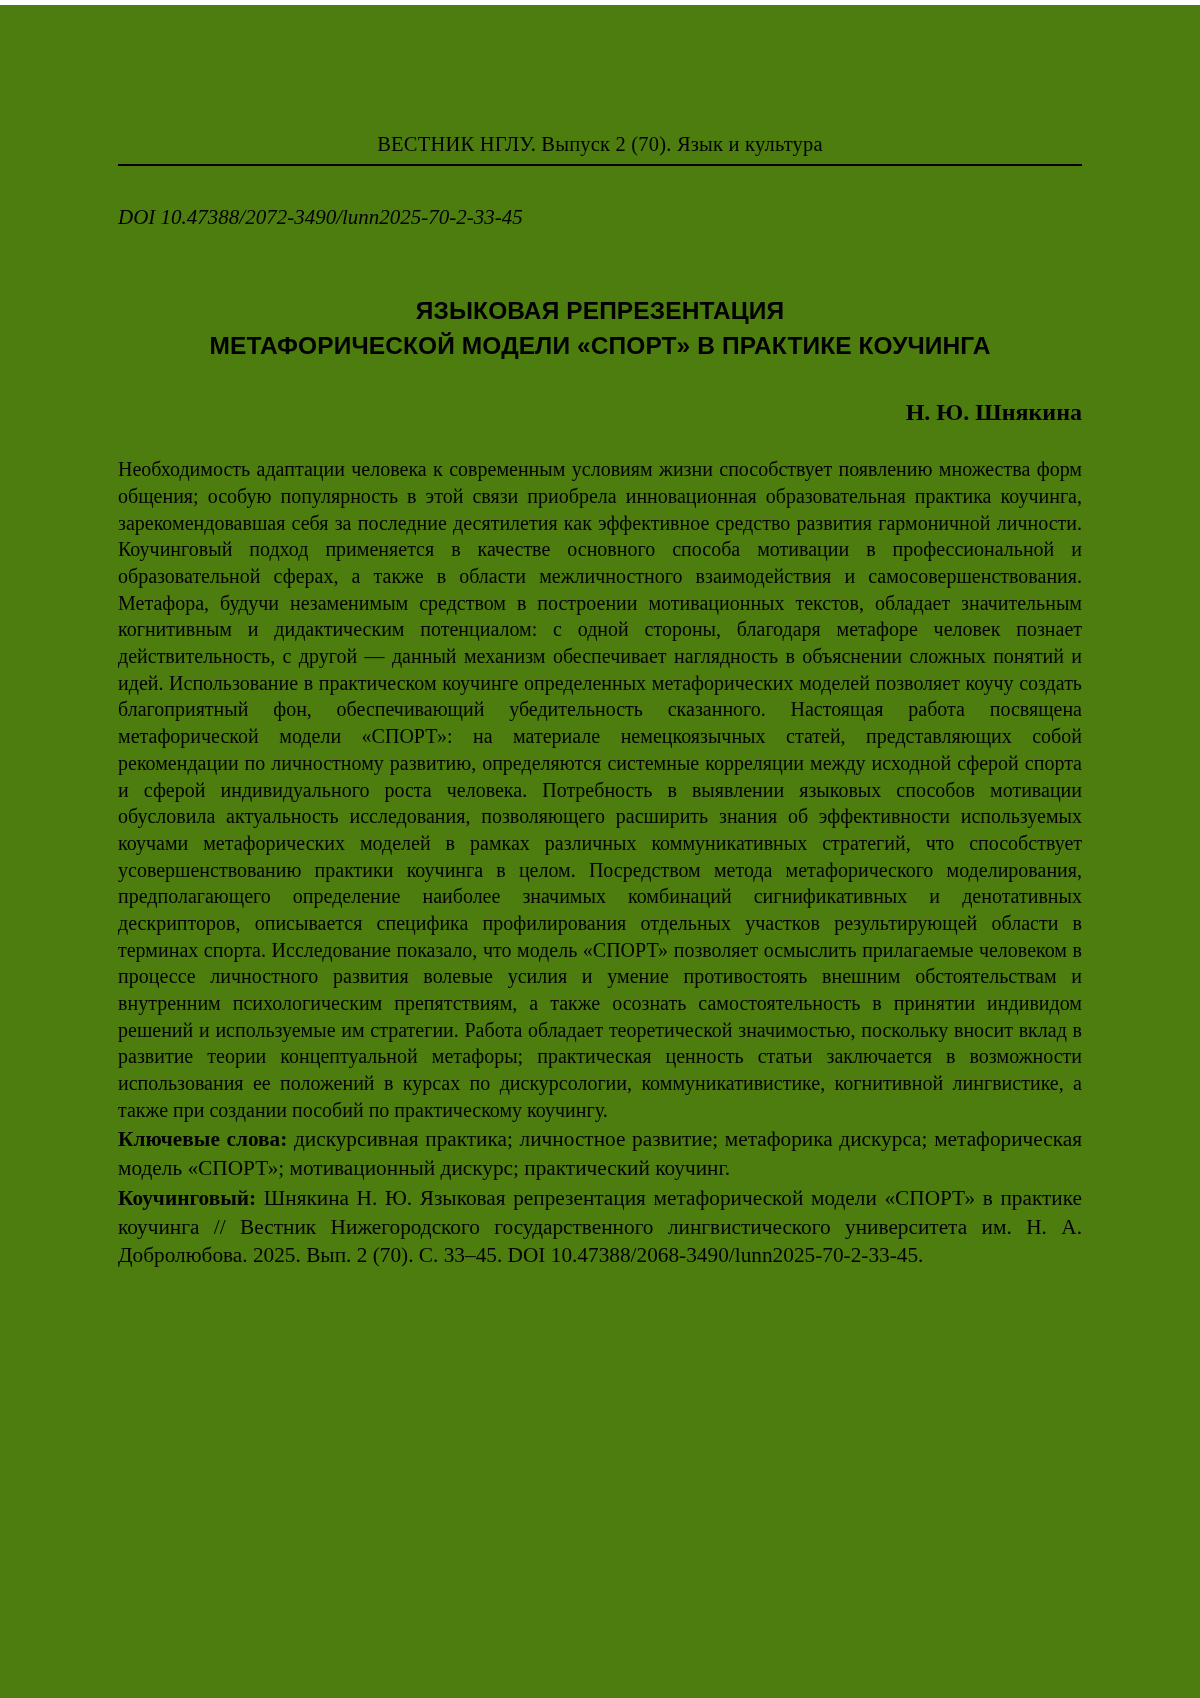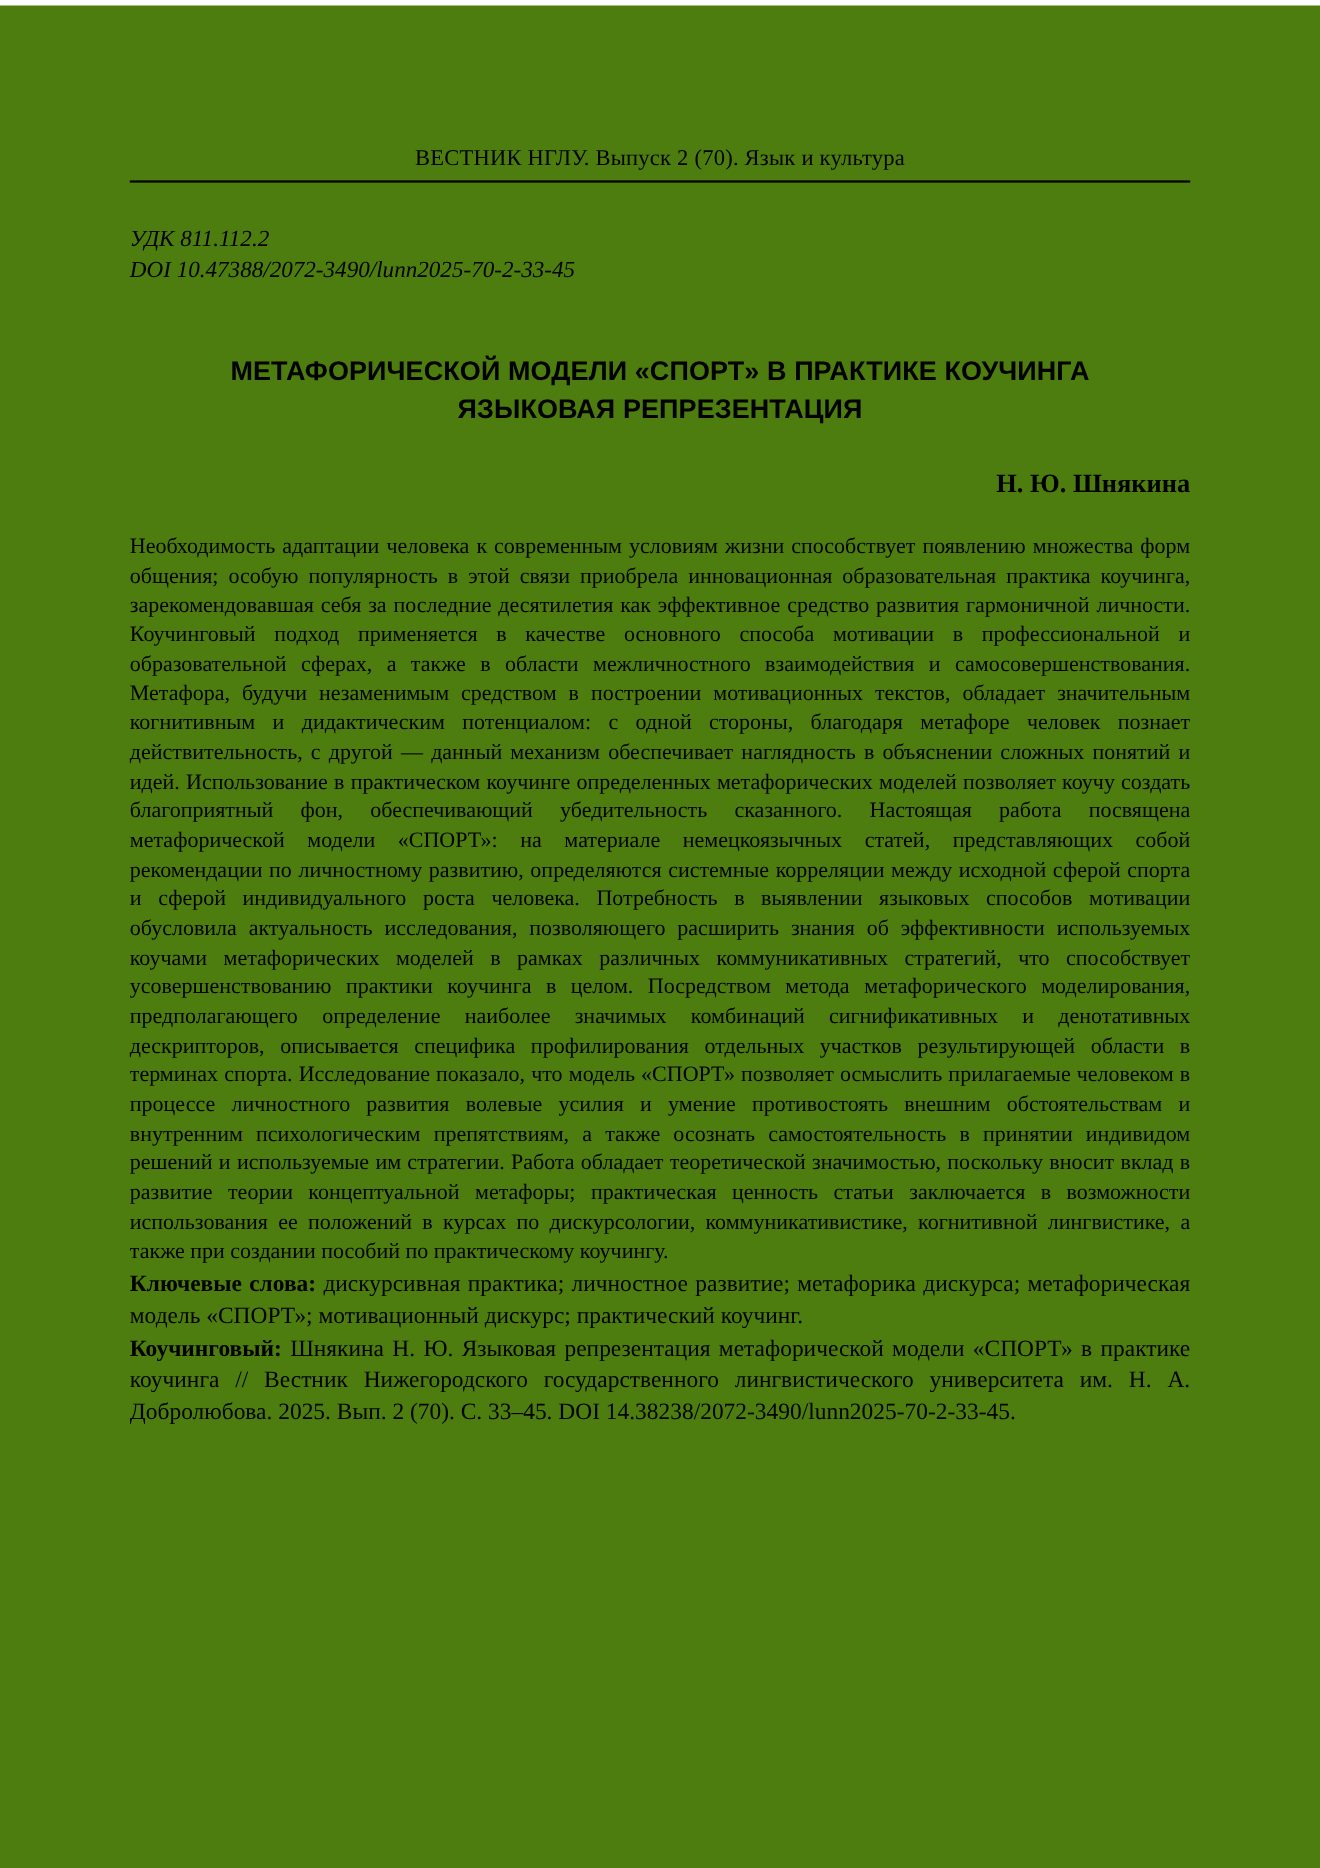--- a/index.html
+++ b/index.html
@@ -95,38 +95,37 @@
 <body>
 
 <div class="page">
 
   <div class="content">
 
     <div class="running-head">ВЕСТНИК НГЛУ. Выпуск 2 (70). Язык и культура</div>
     <hr class="rule">
 
     <div class="udc-block">
-      <div>УДК 811.112.2</div>
       <div>DOI 10.47388/2072-3490/lunn2025-70-2-33-45</div>
     </div>
 
     <div class="title">
+      <div>ЯЗЫКОВАЯ РЕПРЕЗЕНТАЦИЯ</div>
       <div>МЕТАФОРИЧЕСКОЙ МОДЕЛИ «СПОРТ» В ПРАКТИКЕ КОУЧИНГА</div>
-      <div>ЯЗЫКОВАЯ РЕПРЕЗЕНТАЦИЯ</div>
     </div>
 
     <div class="author">Н. Ю. Шнякина</div>
 
 
     <div class="abstract">Необходимость адаптации человека к современным условиям жизни способствует появлению множества форм общения; особую популярность в этой связи приобрела инновационная образовательная практика коучинга, зарекомендовавшая себя за последние десятилетия как эффективное средство развития гармоничной личности. Коучинговый подход применяется в качестве основного способа мотивации в профессиональной и образовательной сферах, а также в области межличностного взаимодействия и самосовершенствования. Метафора, будучи незаменимым средством в построении мотивационных текстов, обладает значительным когнитивным и дидактическим потенциалом: с одной стороны, благодаря метафоре человек познает действительность, с другой — данный механизм обеспечивает наглядность в объяснении сложных понятий и идей. Использование в практическом коучинге определенных метафорических моделей позволяет коучу создать благоприятный фон, обеспечивающий убедительность сказанного. Настоящая работа посвящена метафорической модели «СПОРТ»: на материале немецкоязычных статей, представляющих собой рекомендации по личностному развитию, определяются системные корреляции между исходной сферой спорта и сферой индивидуального роста человека. Потребность в выявлении языковых способов мотивации обусловила актуальность исследования, позволяющего расширить знания об эффективности используемых коучами метафорических моделей в рамках различных коммуникативных стратегий, что способствует усовершенствованию практики коучинга в целом. Посредством метода метафорического моделирования, предполагающего определение наиболее значимых комбинаций сигнификативных и денотативных дескрипторов, описывается специфика профилирования отдельных участков результирующей области в терминах спорта. Исследование показало, что модель «СПОРТ» позволяет осмыслить прилагаемые человеком в процессе личностного развития волевые усилия и умение противостоять внешним обстоятельствам и внутренним психологическим препятствиям, а также осознать самостоятельность в принятии индивидом решений и используемые им стратегии. Работа обладает теоретической значимостью, поскольку вносит вклад в развитие теории концептуальной метафоры; практическая ценность статьи заключается в возможности использования ее положений в курсах по дискурсологии, коммуникативистике, когнитивной лингвистике, а также при создании пособий по практическому коучингу.</div>
 
     <div class="kw">
       <b>Ключевые слова:</b><span> дискурсивная практика; личностное развитие; метафорика дискурса; метафорическая модель «СПОРТ»; мотивационный дискурс; практический коучинг.</span>
     </div>
 
     <div class="cite">
-      <b>Коучинговый:</b><span> Шнякина Н. Ю. Языковая репрезентация метафорической модели «СПОРТ» в практике коучинга // Вестник Нижегородского государственного лингвистического университета им. Н. А. Добролюбова. 2025. Вып. 2 (70). С. 33–45. DOI 14.38238/2072-3490/lunn2025-70-2-33-45.</span>
+      <b>Коучинговый:</b><span> Шнякина Н. Ю. Языковая репрезентация метафорической модели «СПОРТ» в практике коучинга // Вестник Нижегородского государственного лингвистического университета им. Н. А. Добролюбова. 2025. Вып. 2 (70). С. 33–45. DOI 10.47388/2068-3490/lunn2025-70-2-33-45.</span>
     </div>
 
   </div>
 
 
 </div>
 
 </body></html>

